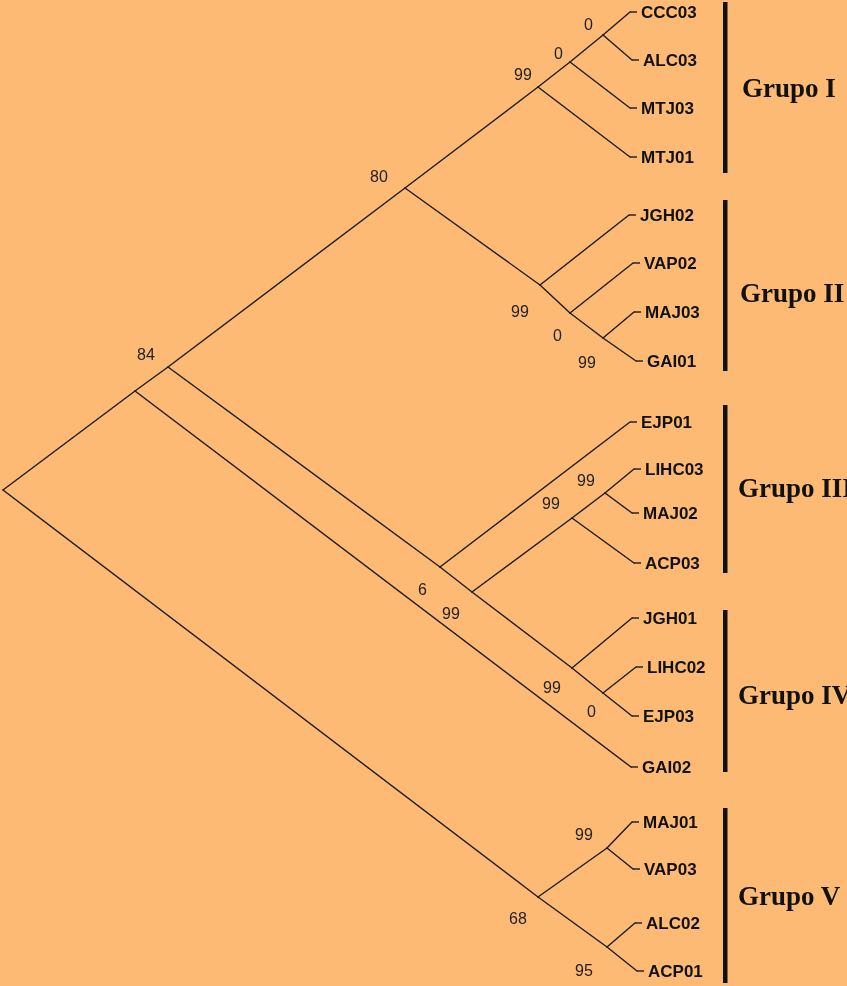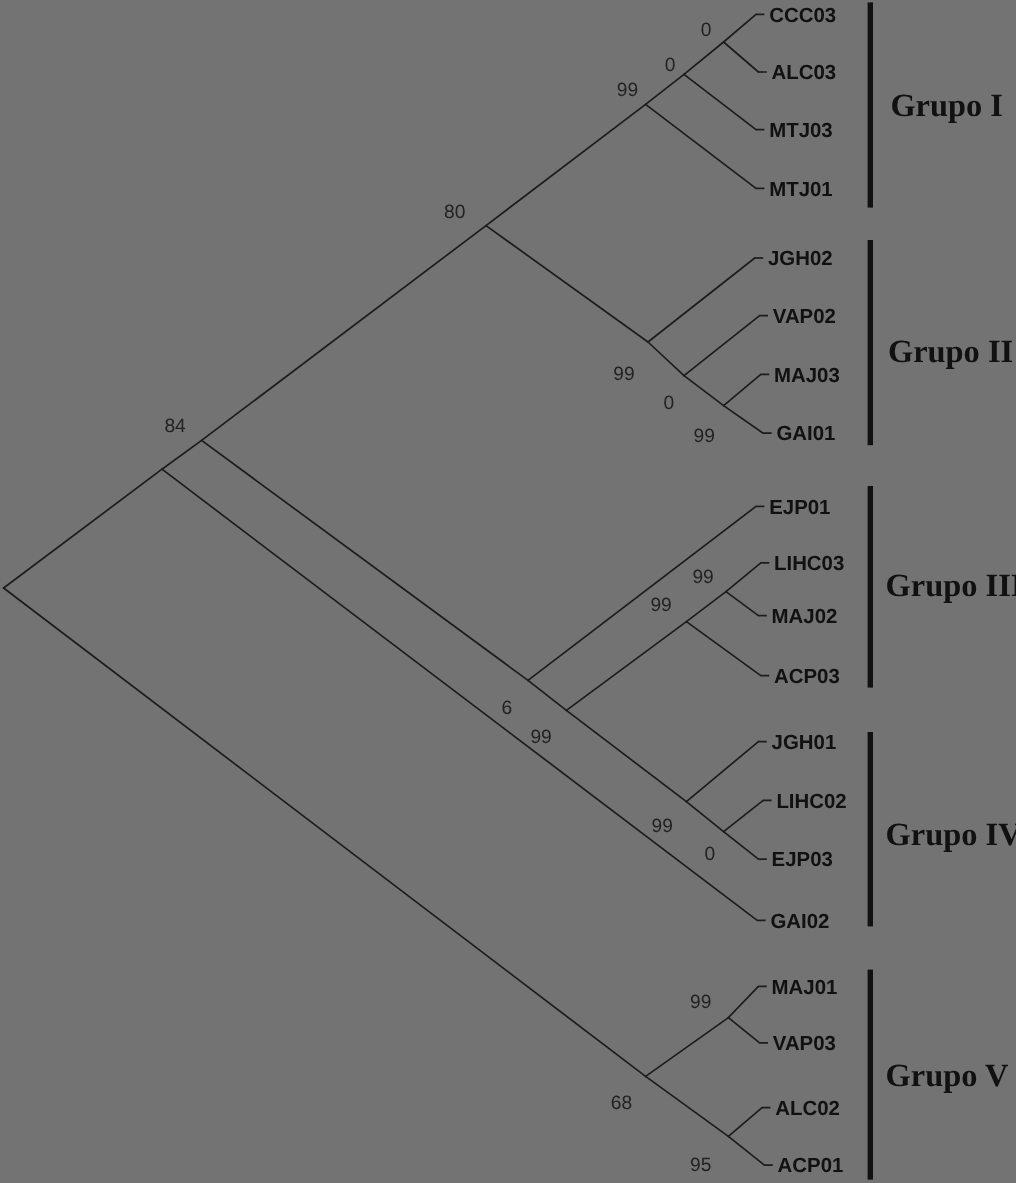--- a/index.html
+++ b/index.html
@@ -4,21 +4,21 @@
 <style>
   html, body {
     margin: 0;
     padding: 0;
     background: #ffffff;
   }
   .figure-canvas {
     position: relative;
     width: 847px;
     height: 986px;
-    background: #737373;
+    background: #fdba74;
     overflow: hidden;
     font-family: "Liberation Sans", sans-serif;
   }
   svg { display: block; }
   .branch {
     stroke: #1c1c1c;
     stroke-width: 1.4;
     fill: none;
     stroke-linecap: round;
   }

